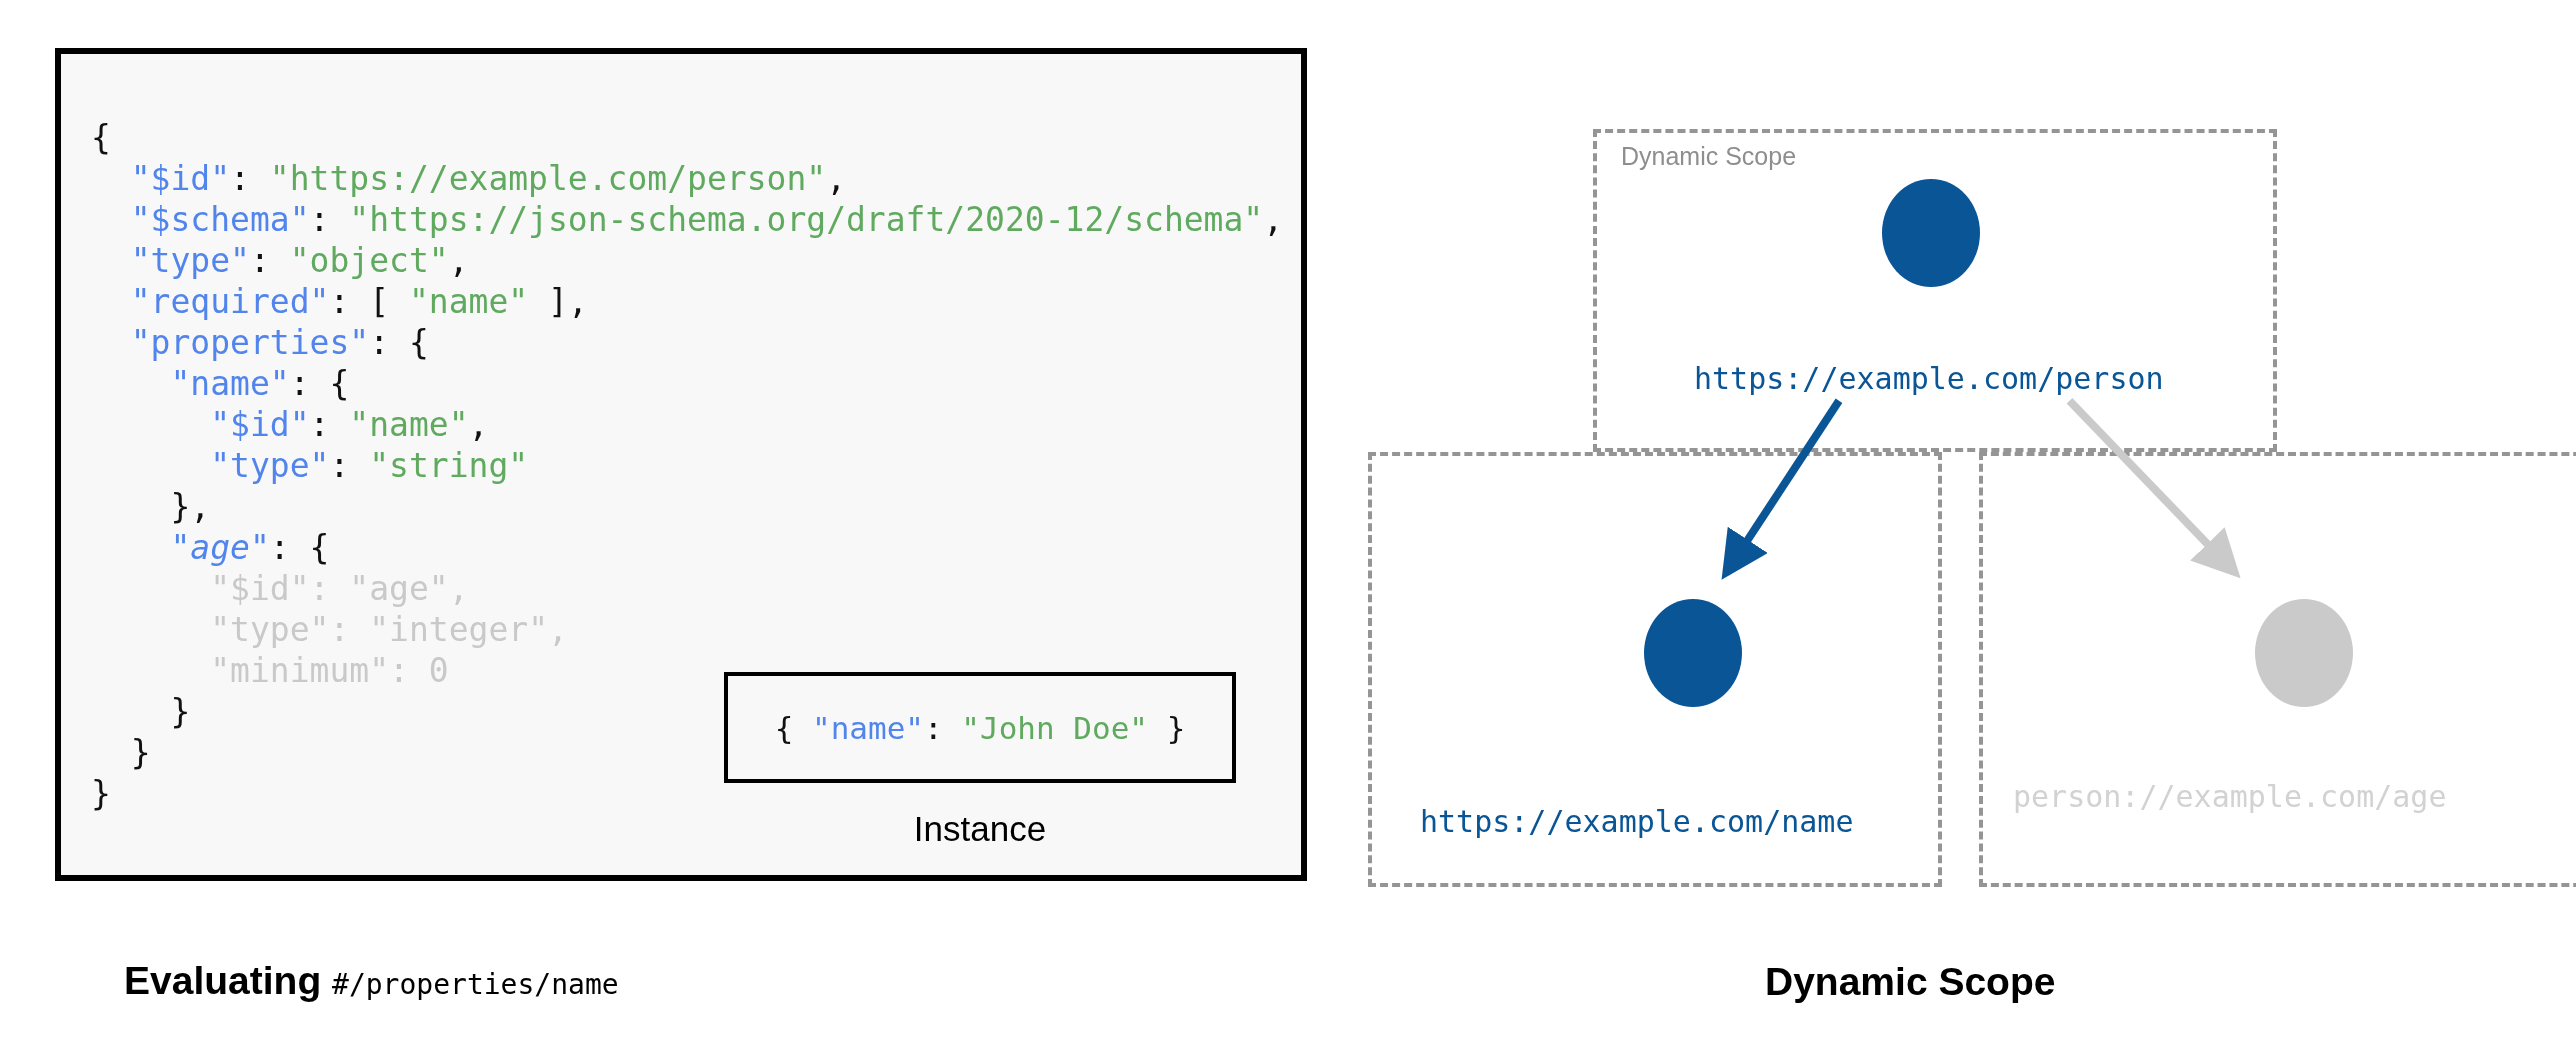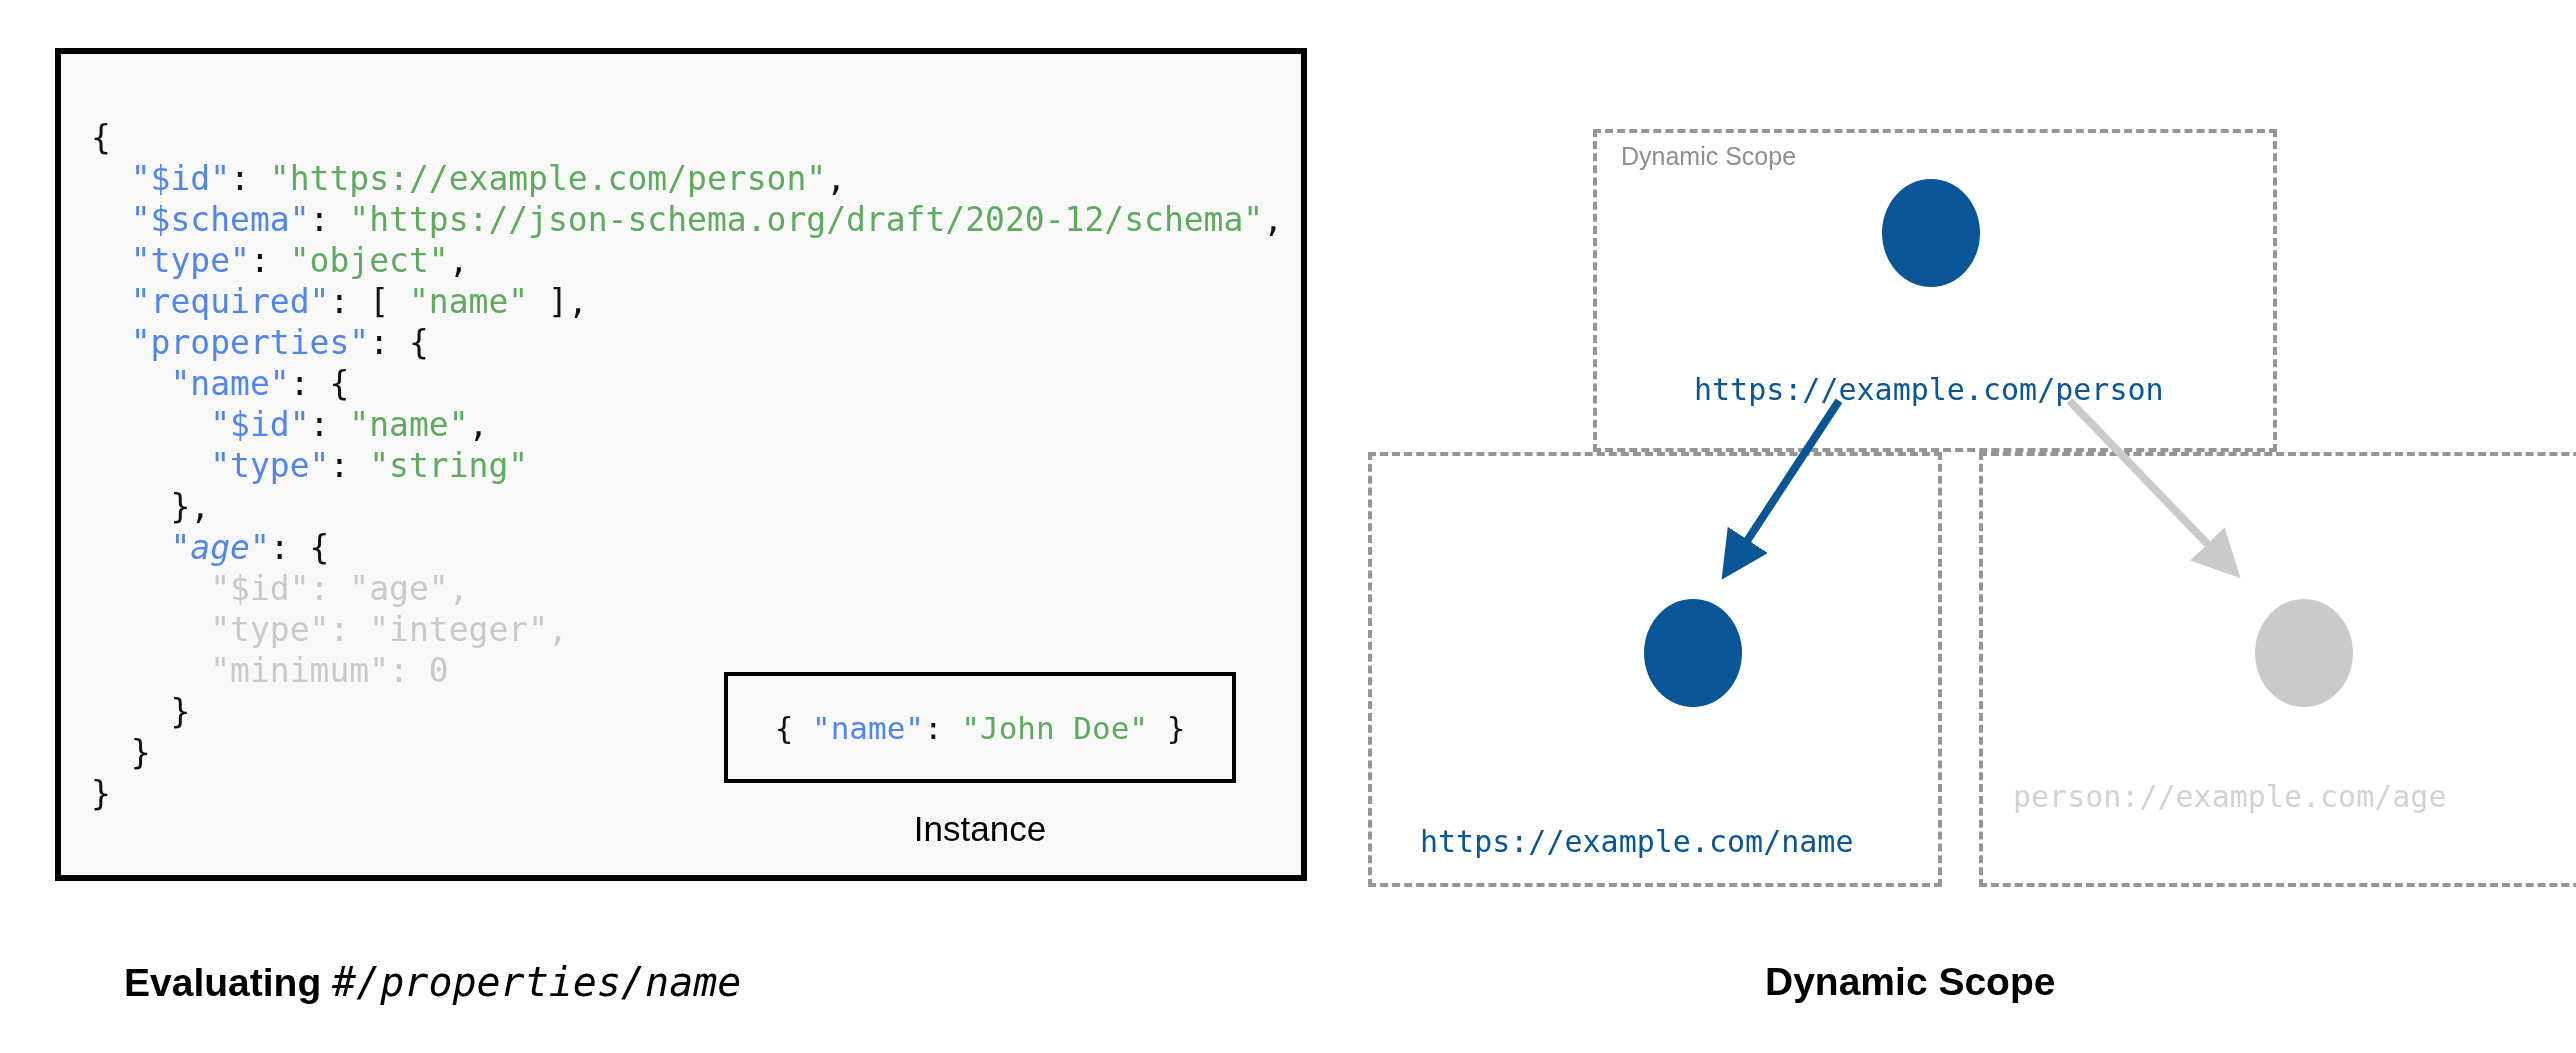--- a/index.html
+++ b/index.html
@@ -37,21 +37,21 @@
     text-align:center;font-size:35px;font-weight:normal;color:#000000;
   }
 
   
   #left-caption{
     position:absolute;left:124px;top:959px;
     font-size:39px;font-weight:bold;color:#000000;white-space:pre;
   }
   #left-caption .mono{
     font-family:"DejaVu Sans Mono","Liberation Mono",monospace;
-    font-weight:normal;font-style:italic;font-size:40px;
+    font-weight:normal;font-size:28px;
   }
 
   
   .scope-box{position:absolute;border:4px dashed #959595;box-sizing:border-box;}
   #scope-root{left:1593px;top:129px;width:684px;height:323px;}
   #scope-name{left:1368px;top:452px;width:574px;height:435px;}
   #scope-age {left:1979px;top:452px;width:626px;height:435px;}
 
   #scope-root-label{
     position:absolute;left:1621px;top:142px;
@@ -61,22 +61,22 @@
   .node-circle{position:absolute;border-radius:50%;}
   #circle-person{left:1882px;top:179px;width:98px;height:108px;background:#0a5596;}
   #circle-name  {left:1644px;top:599px;width:98px;height:108px;background:#0a5596;}
   #circle-age   {left:2255px;top:599px;width:98px;height:108px;background:#cacaca;}
 
   .node-label{
     position:absolute;
     font-family:"DejaVu Sans Mono","Liberation Mono",monospace;
     font-size:30px;white-space:nowrap;
   }
-  #label-person{left:1694px;top:361px;color:#0a5596;margin-top:11px;}
-  #label-name  {left:1420px;top:824px;color:#0a5596;}
+  #label-person{left:1694px;top:361px;color:#0a5596;}
+  #label-name  {left:1420px;top:804px;color:#0a5596;}
   #label-age   {left:2013px;top:779px;color:#d2d2d2;}
 
   #arrows{position:absolute;left:0;top:0;width:2576px;height:1053px;
           pointer-events:none;}
 
   #right-caption{
     position:absolute;left:1765px;top:960px;
     font-size:39px;font-weight:bold;color:#000000;white-space:nowrap;
   }
 </style>

